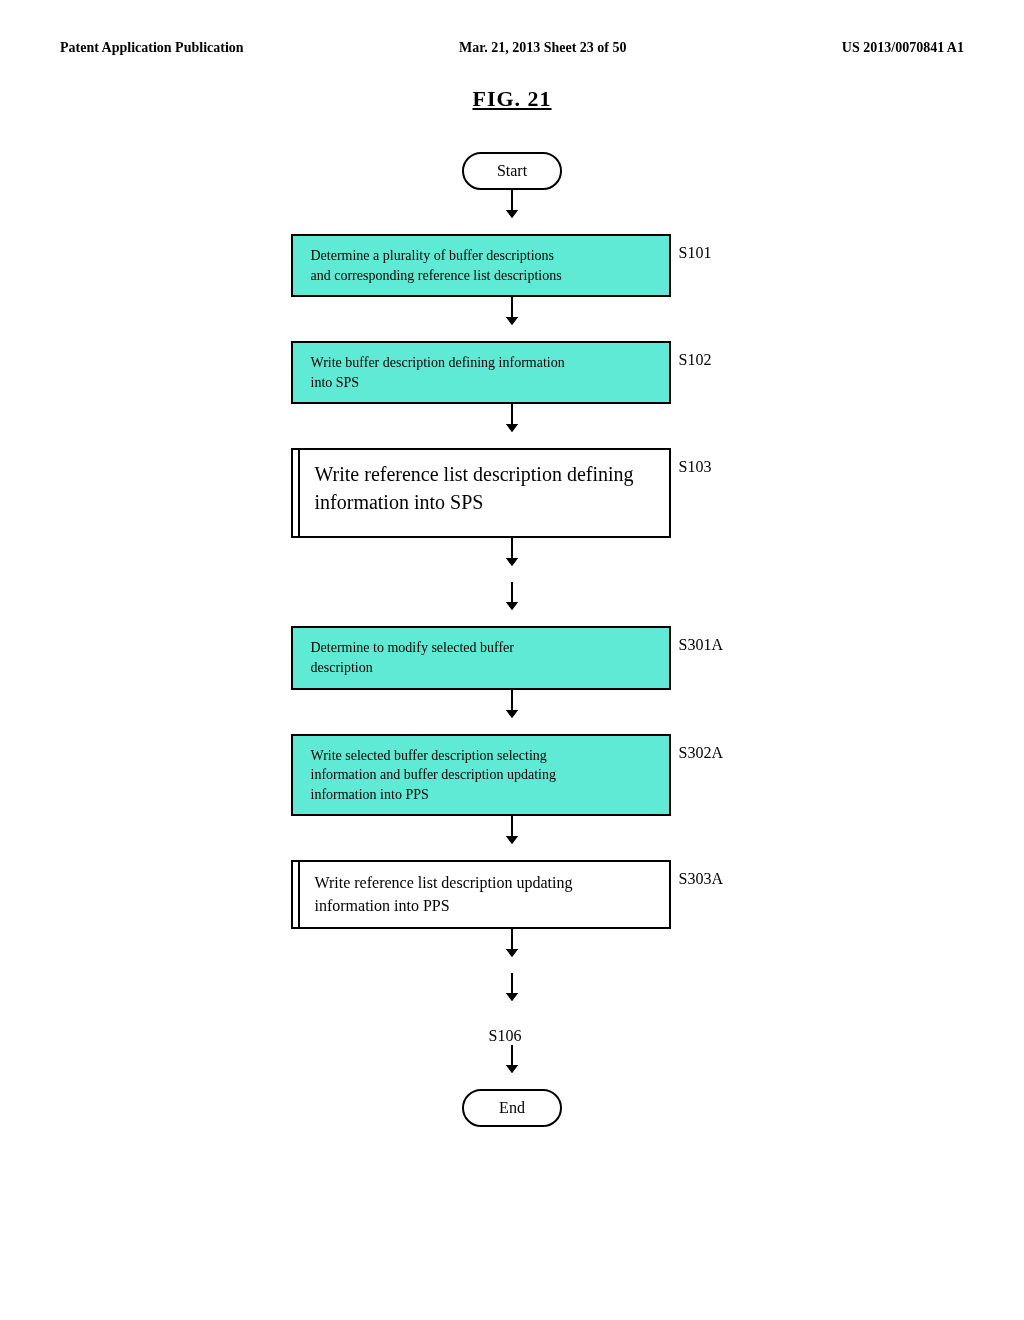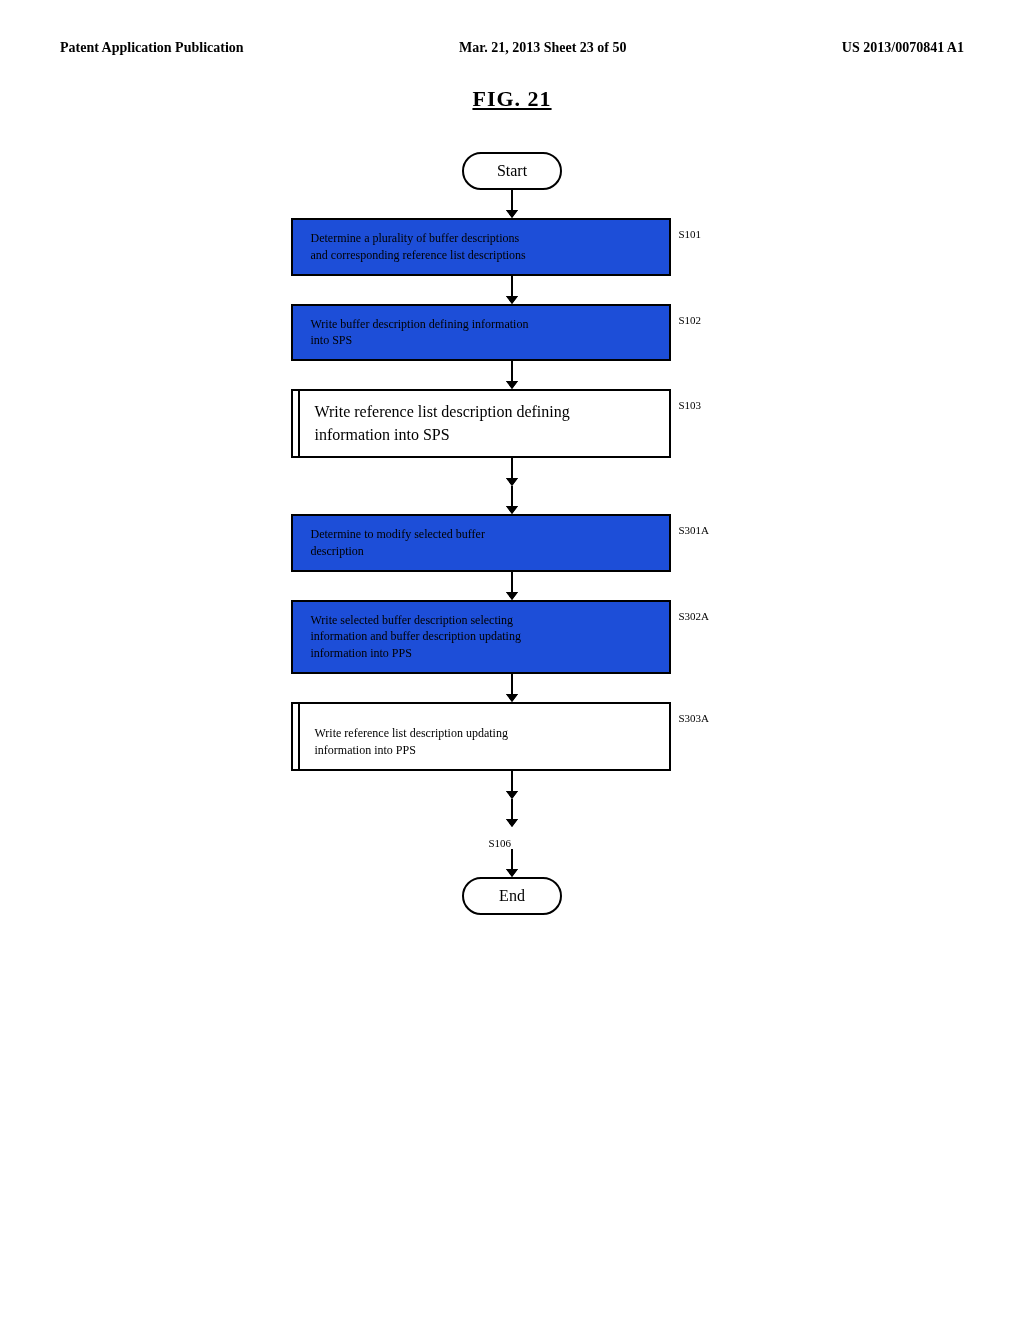--- a/index.html
+++ b/index.html
@@ -34,21 +34,21 @@
       font-weight: bold;
       margin-bottom: 40px;
       letter-spacing: 1px;
       text-decoration: underline;
     }
 
     .flowchart {
       display: flex;
       flex-direction: column;
       align-items: center;
-      gap: 0;
+      gap: 16px;
       position: relative;
     }
 
     .node-wrap {
       display: flex;
       flex-direction: column;
       align-items: center;
       position: relative;
       width: 100%;
     }
@@ -70,31 +70,31 @@
       background: #fff;
       min-width: 100px;
       text-align: center;
       position: relative;
     }
 
     
     .node-rect {
       border: 2px solid #000;
       padding: 10px 18px;
-      font-size: 12px;
-      background: #1d4ed8;
+      font-size: 14px;
+      background: #5eead4;
       text-align: left;
       position: relative;
       min-width: 380px;
       max-width: 480px;
       line-height: 1.4;
     }
 
     .step-label {
-      font-size: 11px;
+      font-size: 16px;
       margin-left: 8px;
       align-self: flex-start;
       padding-top: 10px;
       min-width: 55px;
     }
 
     .arrow {
       display: flex;
       justify-content: center;
       align-items: center;
@@ -180,21 +180,21 @@
             <polygon points="1,20 13,20 7,28" fill="#000"></polygon>
           </svg>
       </div>
     </div>
 
     <div class="node-wrap">
       <div class="node-row">
         <div style="position:relative; min-width:380px; max-width:480px;">
           <div style="position:absolute; left:0; top:0; bottom:0; width:2px; background:#000;"></div>
           <div style="position:absolute; left:7px; top:0; bottom:0; width:2px; background:#000;"></div>
-          <div style="border:2px solid #000; border-left: none; padding:10px 18px 10px 24px; font-size:16px; line-height:1.4;">
+          <div style="border:2px solid #000; border-left: none; padding:10px 18px 20px 24px; font-size:20px; line-height:1.4;">
             <span>Write reference list description defining<br>information into SPS</span>
           </div>
         </div>
         <div class="step-label">S103</div>
       </div>
       <div class="arrow" style="display:flex; justify-content:center;">
         <svg width="14" height="28" style="overflow:visible">
             <line x1="7" y1="0" x2="7" y2="20" stroke="#000" stroke-width="2"></line>
             <polygon points="1,20 13,20 7,28" fill="#000"></polygon>
           </svg>
@@ -238,21 +238,21 @@
             <polygon points="1,20 13,20 7,28" fill="#000"></polygon>
           </svg>
       </div>
     </div>
 
     <div class="node-wrap">
       <div class="node-row">
         <div style="position:relative; min-width:380px; max-width:480px;">
           <div style="position:absolute; left:0; top:0; bottom:0; width:2px; background:#000;"></div>
           <div style="position:absolute; left:7px; top:0; bottom:0; width:2px; background:#000;"></div>
-          <div style="border:2px solid #000; border-left: none; padding:21px 18px 10px 24px; font-size:12px; line-height:1.4;">
+          <div style="border:2px solid #000; border-left: none; padding:10px 18px 10px 24px; font-size:16px; line-height:1.4;">
             <span>Write reference list description updating<br>information into PPS</span>
           </div>
         </div>
         <div class="step-label">S303A</div>
       </div>
       <div class="arrow" style="display:flex; justify-content:center;">
         <svg width="14" height="28" style="overflow:visible">
             <line x1="7" y1="0" x2="7" y2="20" stroke="#000" stroke-width="2"></line>
             <polygon points="1,20 13,20 7,28" fill="#000"></polygon>
           </svg>

